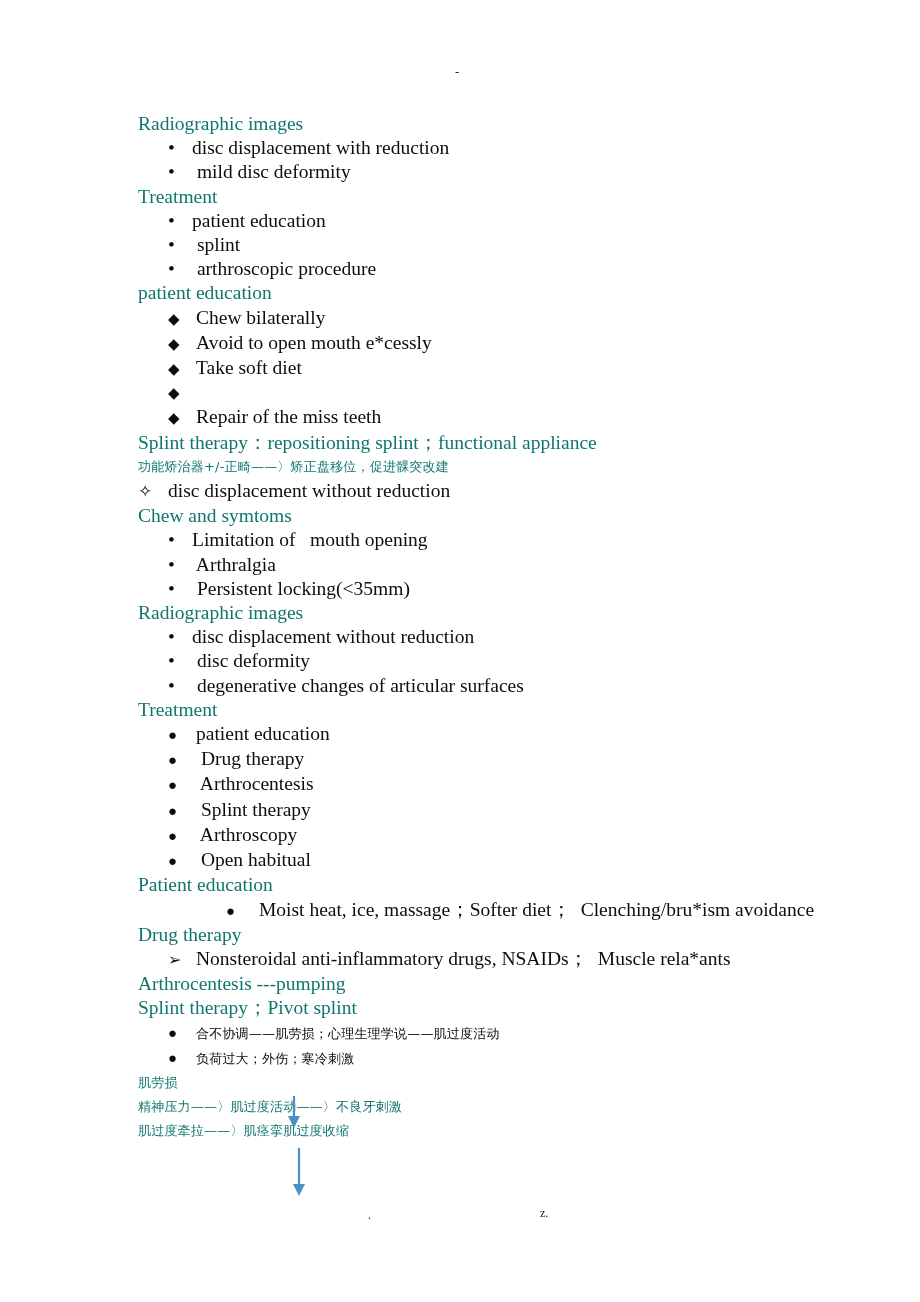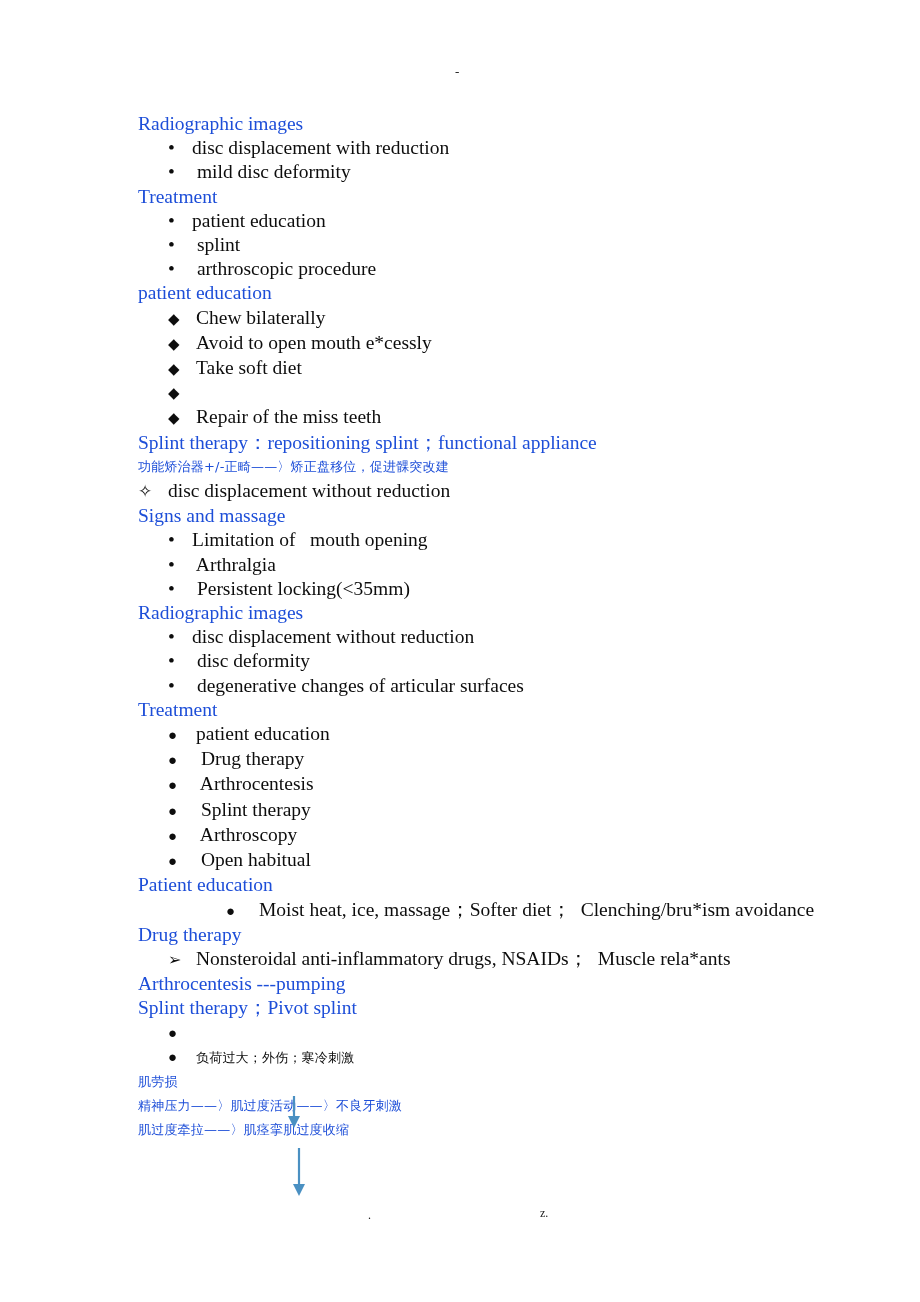--- a/index.html
+++ b/index.html
@@ -53,21 +53,21 @@
     position: absolute;
     left: 138px;
     top: 112px;
     width: 740px;
   }
 
   .line {
     font-size: 19.5px;
     line-height: 24.2px;
     white-space: pre;
-    color: #1d4ed8;
+    color: #0f766e;
   }
 
   .cjk {
     font-family: "DejaVu Sans", "Liberation Sans", sans-serif;
     font-size: 13px;
     letter-spacing: 0.2px;
   }
 
   
   .heading-cjk {
@@ -179,21 +179,21 @@
     </div>
 
     <div class="line">Splint therapy：repositioning splint；functional appliance</div>
     <div class="line cjk">功能矫治器+/-正畸——〉矫正盘移位，促进髁突改建</div>
 
     <div class="li ind-star">
       <span class="mk mk-star">✧</span>
       <span class="tx">disc displacement without reduction</span>
     </div>
 
-    <div class="line">Signs and massage</div>
+    <div class="line">Chew and symtoms</div>
     <div class="li ind-dot">
       <span class="mk mk-dot">•</span>
       <span class="tx">Limitation of   mouth opening</span>
     </div>
     <div class="li ind-dot">
       <span class="mk mk-dot">•</span>
       <span class="tx"> Arthralgia</span>
     </div>
     <div class="li ind-dot">
       <span class="mk mk-dot">•</span>
@@ -250,20 +250,21 @@
     <div class="li ind-arrow">
       <span class="mk mk-arrow">➢</span>
       <span class="tx gap-sm">Nonsteroidal anti-inflammatory drugs, NSAIDs；  Muscle rela*ants</span>
     </div>
 
     <div class="line">Arthrocentesis ---pumping</div>
     <div class="line">Splint therapy；Pivot splint</div>
 
     <div class="li ind-disc">
       <span class="mk mk-disc">●</span>
+      <span class="tx gap-sm cjk">合不协调——肌劳损；心理生理学说——肌过度活动</span>
     </div>
     <div class="li ind-disc">
       <span class="mk mk-disc">●</span>
       <span class="tx gap-sm cjk">负荷过大；外伤；寒冷刺激</span>
     </div>
 
     <div class="line cjk">肌劳损</div>
     <div class="line cjk">精神压力——〉肌过度活动——〉不良牙刺激</div>
     <div class="line cjk">肌过度牵拉——〉肌痉挛肌过度收缩</div>
 

